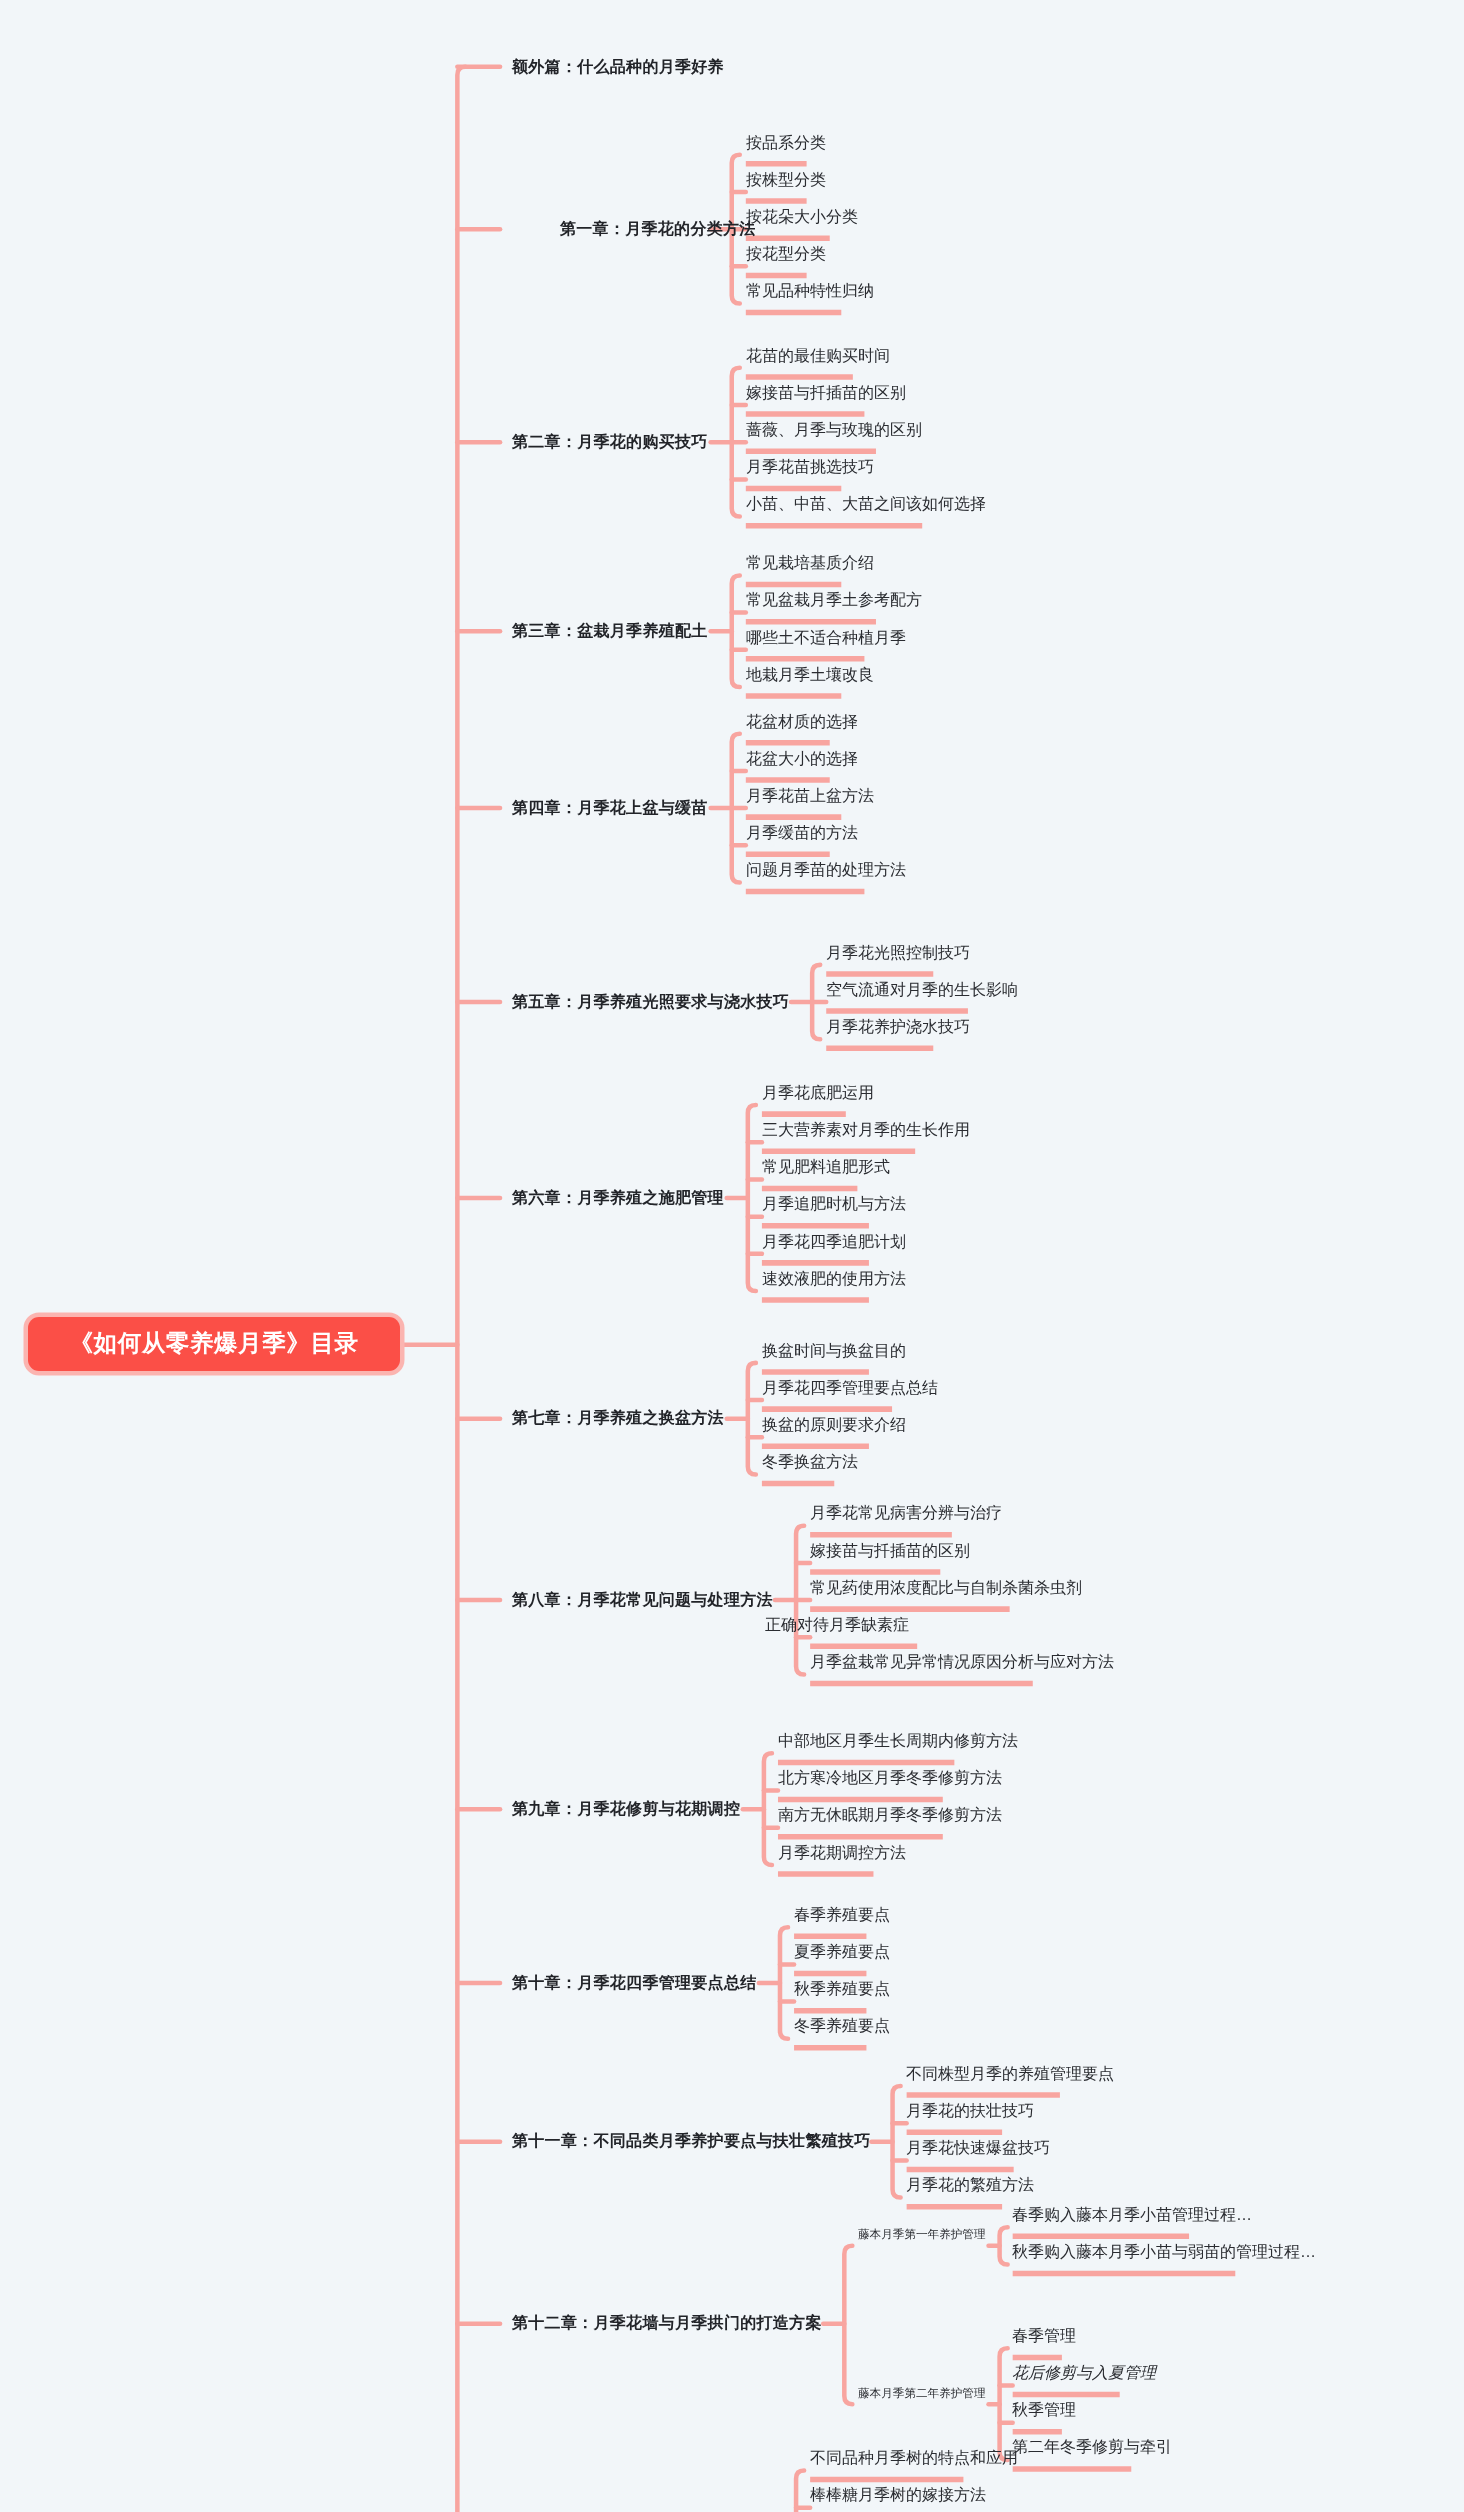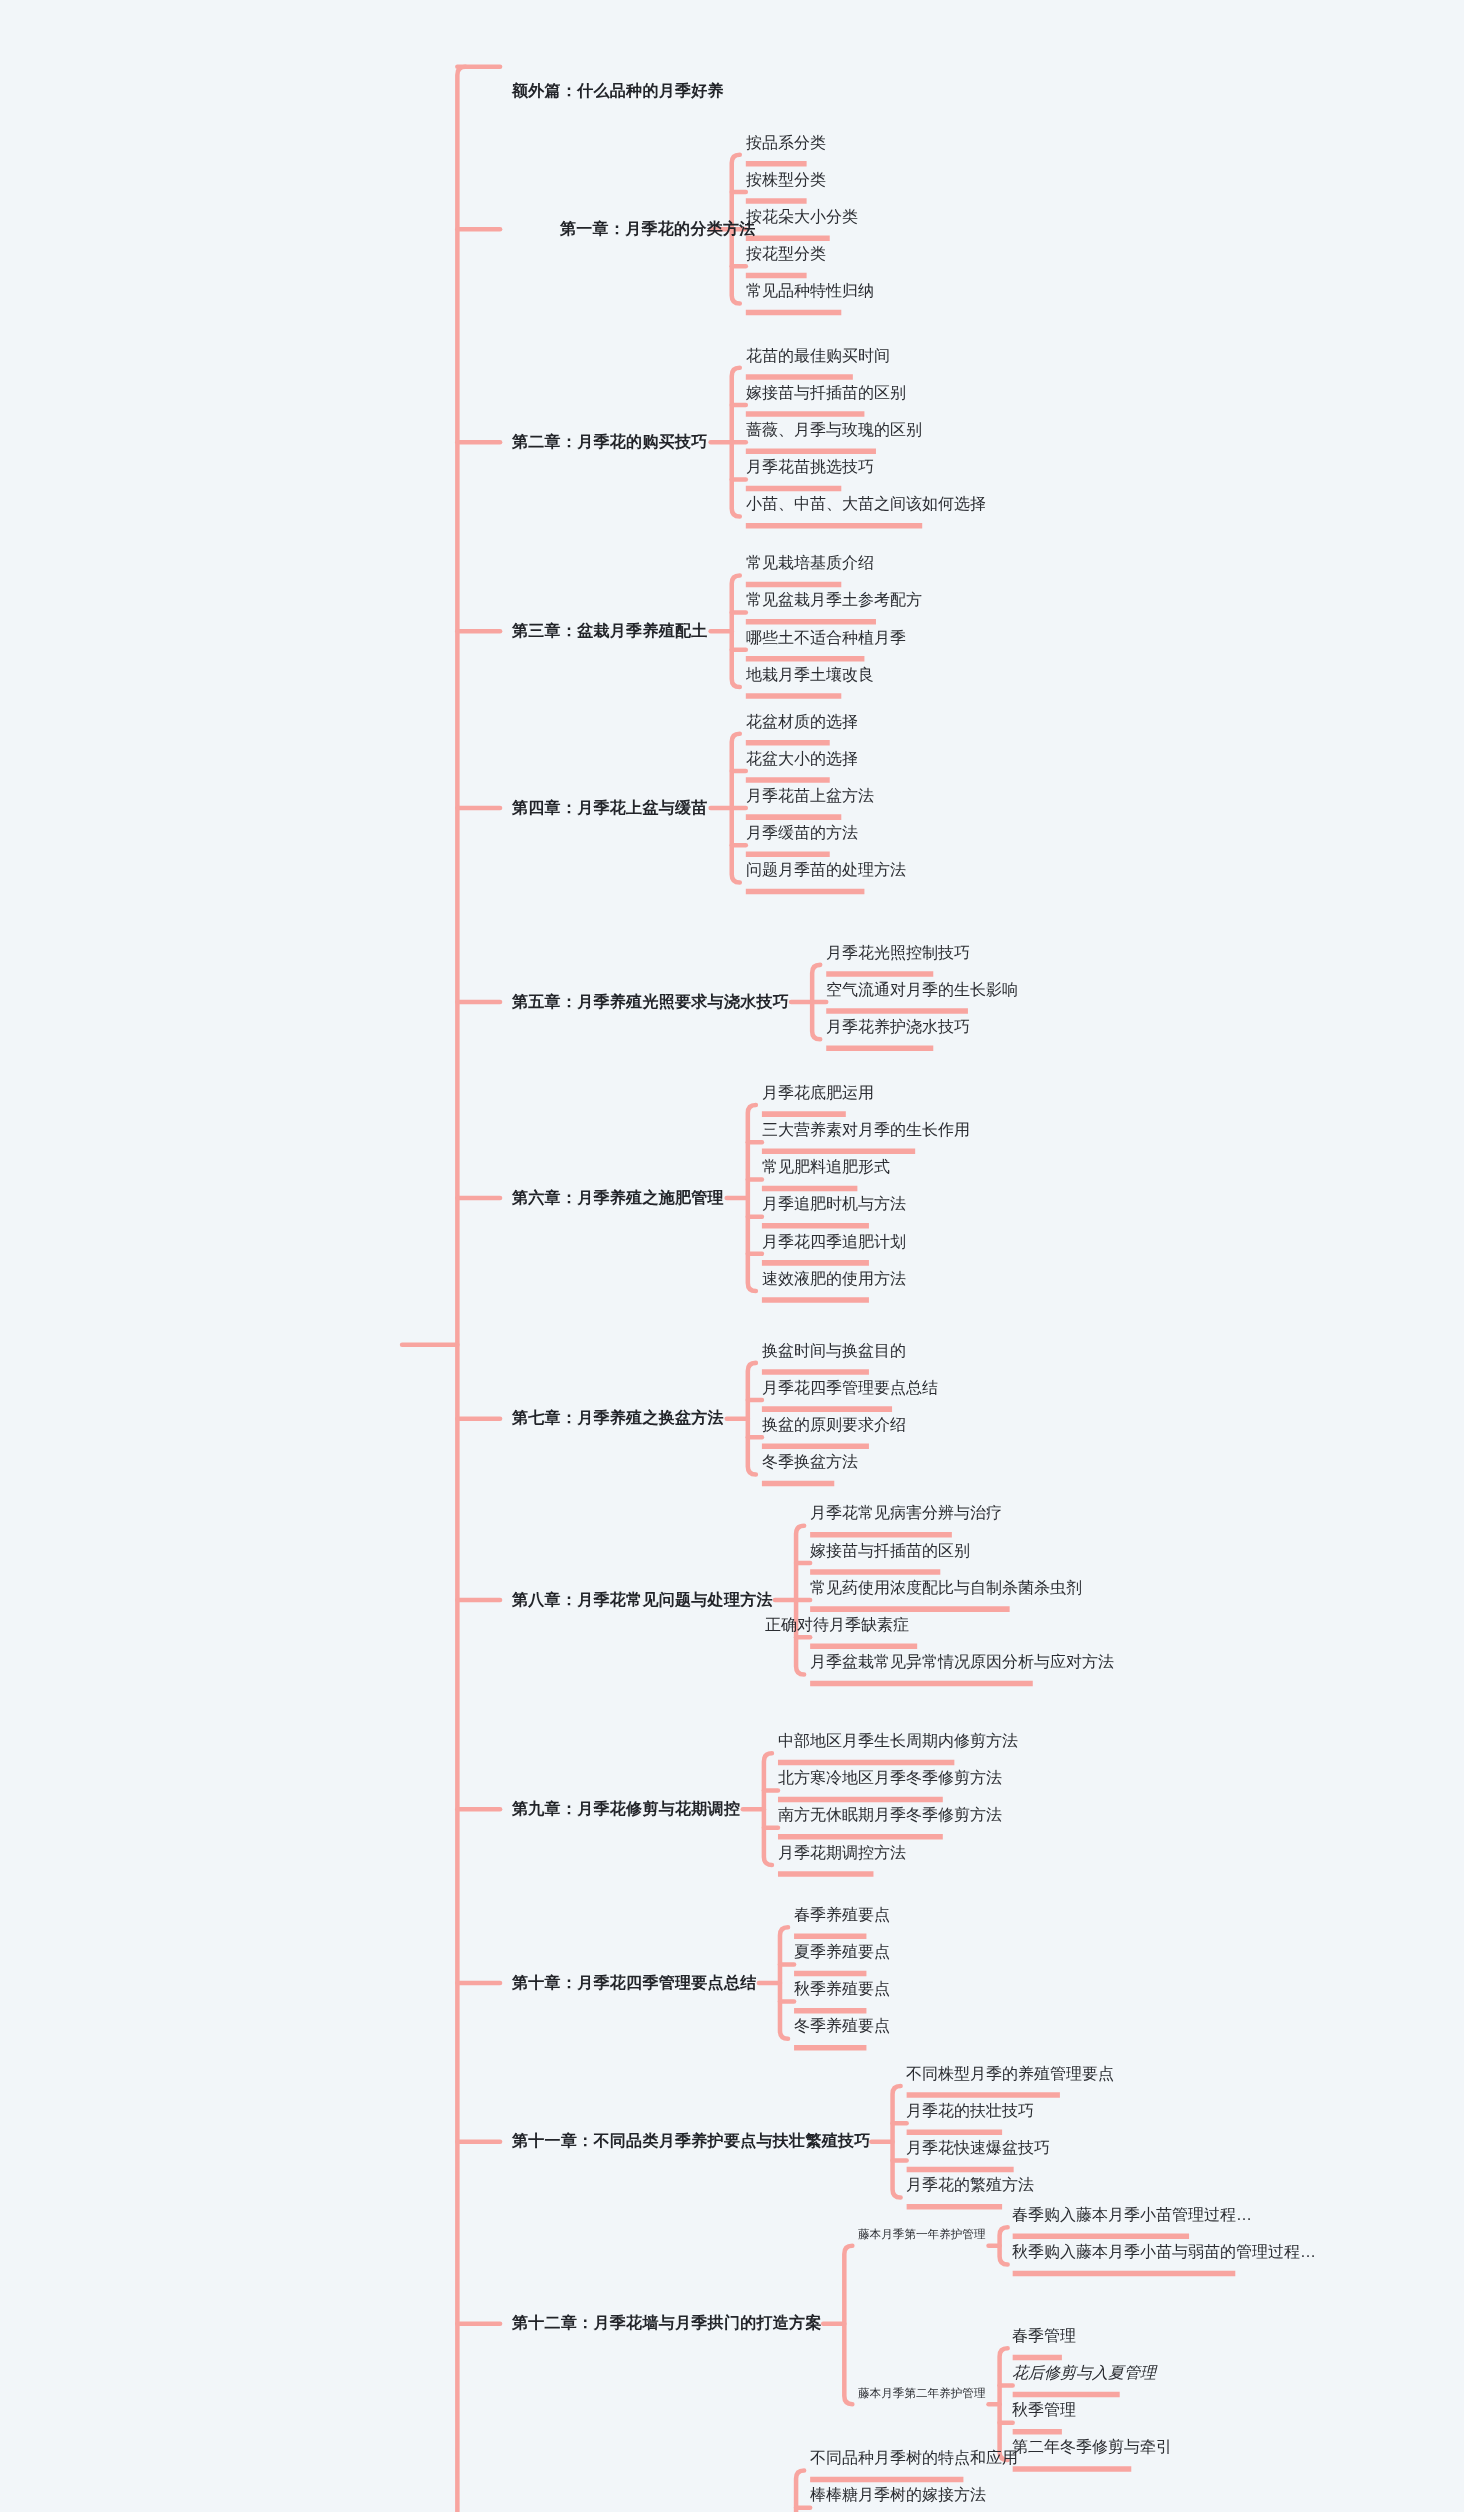--- a/index.html
+++ b/index.html
@@ -206,23 +206,26 @@
         <line x1="2015" x2="2228" y1="4765" y2="4765"></line>
         <line x1="2015" x2="2113" y1="4839" y2="4839"></line>
         <line x1="2015" x2="2251" y1="4913" y2="4913"></line>
         <line x1="1612" x2="1917" y1="4934" y2="4934"></line>
         <line x1="1612" x2="1871" y1="5008" y2="5008"></line>
         <line x1="1612" x2="1871" y1="5082" y2="5082"></line>
         <line x1="1612" x2="1825" y1="5156" y2="5156"></line>
       </g>
   </svg>
 
+  <div id="root-node">
+    <span class="rt">《如何从零养爆月季》目录</span>
+  </div>
 
   <div id="labels">
-      <div class="chapter" style="left: 512px; top: 67px; margin-top: 24px;">额外篇：什么品种的月季好养</div>
+      <div class="chapter" style="left: 512px; top: 67px;">额外篇：什么品种的月季好养</div>
       <div class="chapter" style="left: 512px; top: 229px; margin-left: 48px;">第一章：月季花的分类方法</div>
       <div class="leaf" style="left: 746px; top: 144px;">按品系分类</div>
       <div class="leaf" style="left: 746px; top: 181px; text-align: right;">按株型分类</div>
       <div class="leaf" style="left: 746px; top: 218px;">按花朵大小分类</div>
       <div class="leaf" style="left: 746px; top: 255px;">按花型分类</div>
       <div class="leaf" style="left: 746px; top: 292px;">常见品种特性归纳</div>
       <div class="chapter" style="left: 512px; top: 442px;">第二章：月季花的购买技巧</div>
       <div class="leaf" style="left: 746px; top: 357px;">花苗的最佳购买时间</div>
       <div class="leaf" style="left: 746px; top: 394px;">嫁接苗与扦插苗的区别</div>
       <div class="leaf" style="left: 746px; top: 431px;">蔷薇、月季与玫瑰的区别</div>

